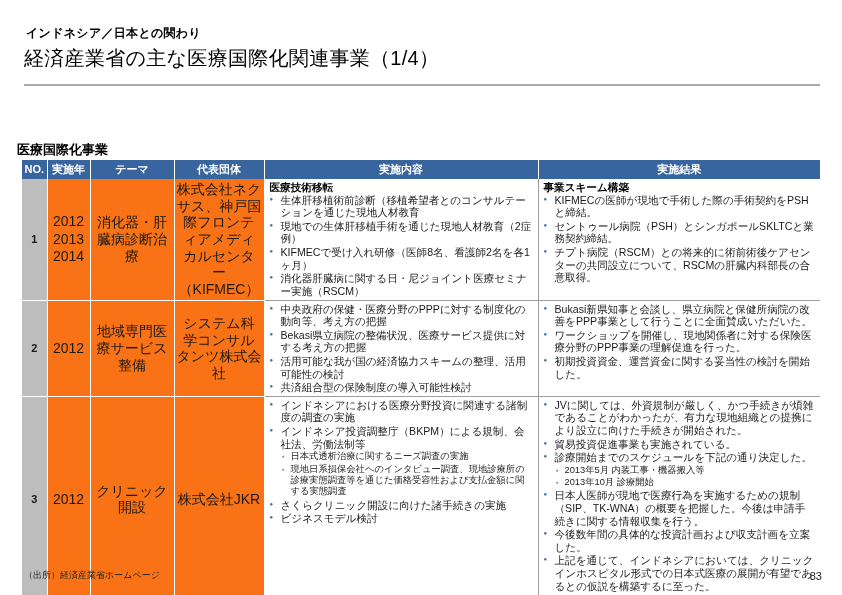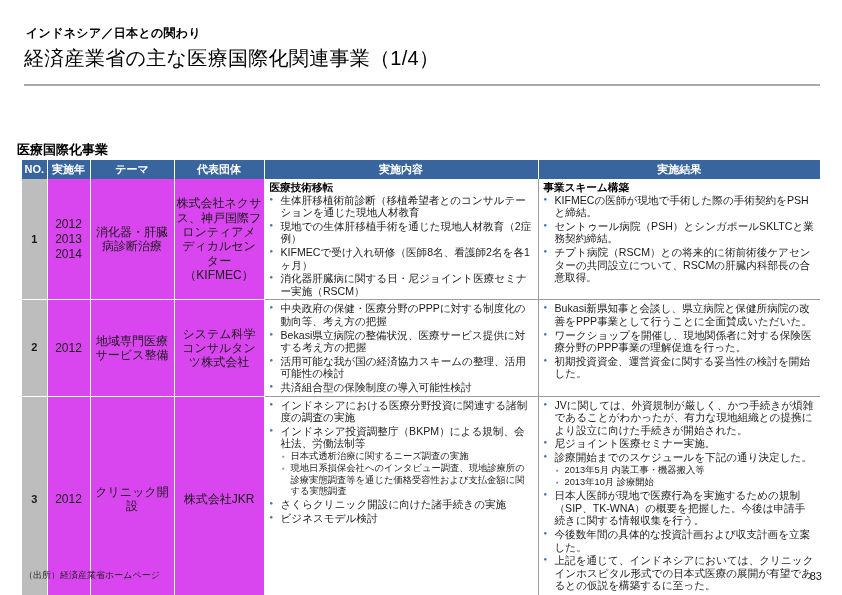--- a/index.html
+++ b/index.html
@@ -16,21 +16,21 @@
                  font-size:10.6px;line-height:1.19;color:#1a1a1a;}
   table.projects thead tr{height:18px;}
   table.projects tbody tr:nth-child(1){height:86px;}
   table.projects tbody tr:nth-child(2){height:80px;}
   table.projects tbody tr:nth-child(3){height:206px;}
   table.projects th{background:#38659E;color:#ffffff;font-size:11px;font-weight:bold;text-align:center;
                     padding:3px 0;border-right:1.5px solid #ffffff;}
   table.projects th:last-child{border-right:none;margin-top:41px;}
   td.c-no{background:#BDBDBD;text-align:center;vertical-align:middle;font-weight:bold;font-size:11px;
           border-right:1.5px solid #ffffff;border-bottom:1.5px solid #ffffff;}
-  td.c-meta{background:#d946ef;text-align:center;vertical-align:middle;font-size:12px;padding:2px 2px;
+  td.c-meta{background:#f97316;text-align:center;vertical-align:middle;font-size:14px;padding:2px 2px;
             border-right:1.5px solid #ffffff;border-bottom:1.5px solid #ffffff;}
   td.c-body{background:#ffffff;vertical-align:top;padding:2px 5px 1px 5px;
             border-right:1px solid #9d9d9d;border-bottom:1px solid #9d9d9d;}
   td.c-body:last-child{border-right:none;}
   tbody tr:last-child td{border-bottom:1px solid #9d9d9d;}
   .cell-heading{font-weight:bold;color:#000;}
   .bullet{position:relative;padding-left:11px;margin-bottom:1px;}
   .bullet::before{content:"●";position:absolute;left:0;top:2px;font-size:6px;color:#4070AD;}
   .sub-bullet{position:relative;padding-left:9px;margin-left:12px;margin-bottom:1px;font-size:9.3px;line-height:1.22;color:#222;}
   .sub-bullet::before{content:"●";position:absolute;left:0;top:2px;font-size:5px;color:#8796AD;}
@@ -119,21 +119,21 @@
           <td class="c-body">
             <div class="bullet">インドネシアにおける医療分野投資に関連する諸制度の調査の実施</div>
             <div class="bullet">インドネシア投資調整庁（BKPM）による規制、会社法、労働法制等</div>
             <div class="sub-bullet">日本式透析治療に関するニーズ調査の実施</div>
             <div class="sub-bullet">現地日系損保会社へのインタビュー調査、現地診療所の診療実態調査等を通じた価格受容性および支払金額に関する実態調査</div>
             <div class="bullet">さくらクリニック開設に向けた諸手続きの実施</div>
             <div class="bullet">ビジネスモデル検討</div>
           </td>
           <td class="c-body">
             <div class="bullet">JVに関しては、外資規制が厳しく、かつ手続きが煩雑であることがわかったが、有力な現地組織との提携により設立に向けた手続きが開始された。</div>
-            <div class="bullet">尼ジョイント医療セミナー実施。</div>
+            <div class="bullet">貿易投資促進事業も実施されている。</div>
             <div class="bullet">診療開始までのスケジュールを下記の通り決定した。</div>
             <div class="sub-bullet">2013年5月 内装工事・機器搬入等</div>
             <div class="sub-bullet">2013年10月 診療開始</div>
             <div class="bullet">日本人医師が現地で医療行為を実施するための規制（SIP、TK-WNA）の概要を把握した。今後は申請手続きに関する情報収集を行う。</div>
             <div class="bullet">今後数年間の具体的な投資計画および収支計画を立案した。</div>
             <div class="bullet">上記を通じて、インドネシアにおいては、クリニックインホスピタル形式での日本式医療の展開が有望であるとの仮説を構築するに至った。</div>
           </td>
         </tr>
       </tbody>
   </table>

